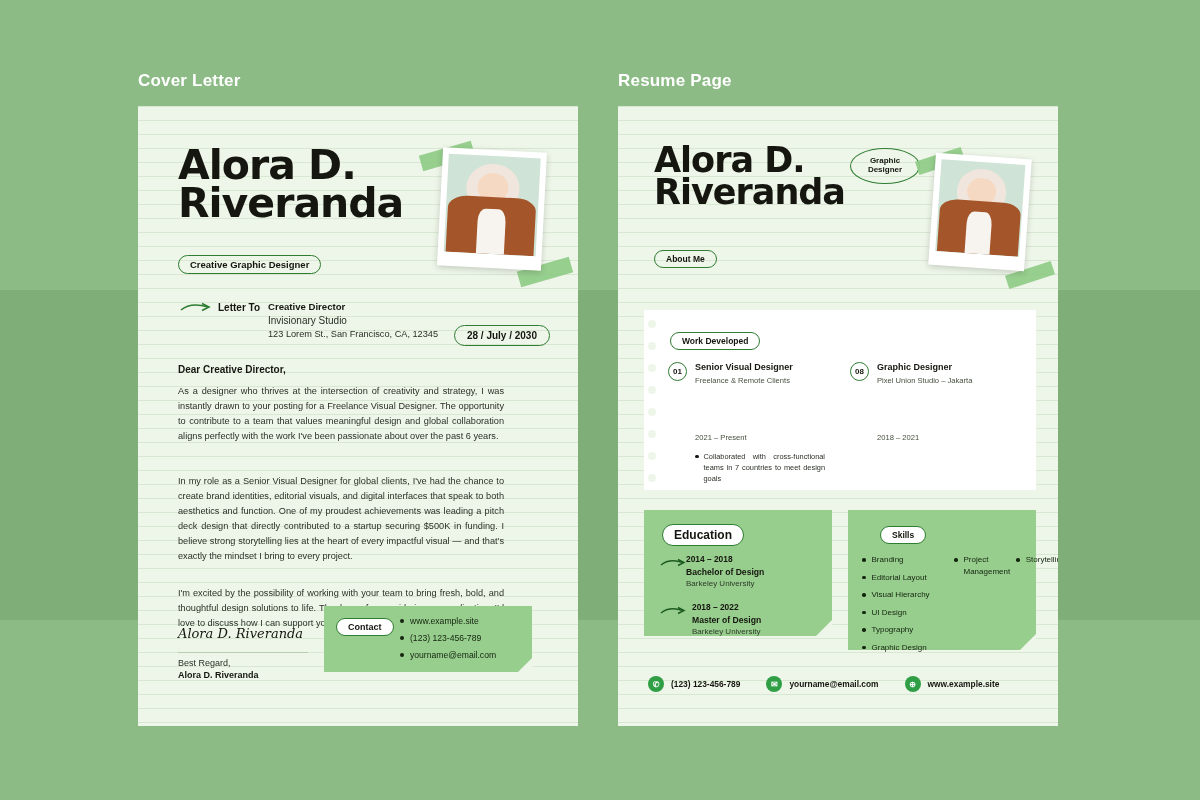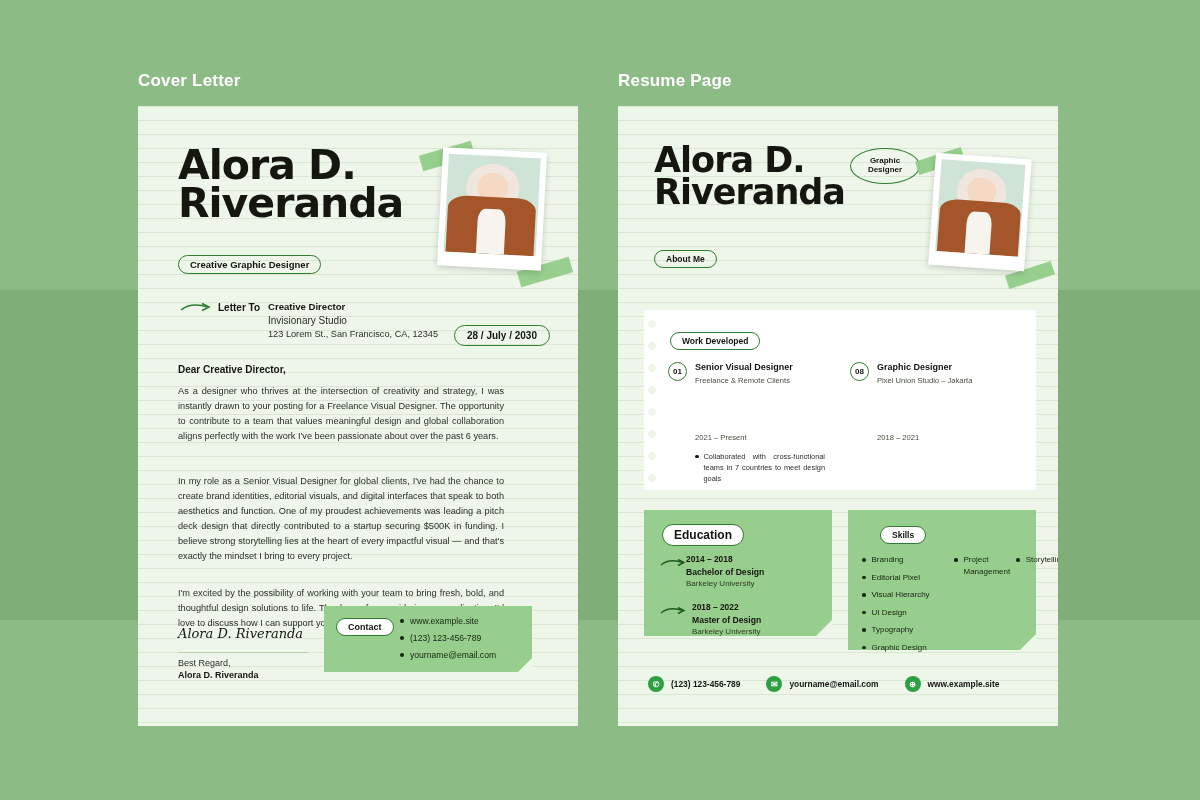--- a/index.html
+++ b/index.html
@@ -344,21 +344,21 @@
     <div style="position:absolute; left:262px; top:418px;">
       <span class="pill solid" style="font-size:8.5px;">Skills</span>
     </div>
     <div style="position:absolute; left:244px; top:448px; display:flex; flex-direction:column; gap:6px; width:84px;">
       <div class="skill">
           <span class="bd"></span>
           <span>Branding</span>
         </div>
       <div class="skill">
           <span class="bd"></span>
-          <span>Editorial Pixel</span>
+          <span>Editorial Layout</span>
         </div>
       <div class="skill">
           <span class="bd"></span>
           <span>Visual Hierarchy</span>
         </div>
       <div class="skill">
           <span class="bd"></span>
           <span>UI Design</span>
         </div>
       <div class="skill">

